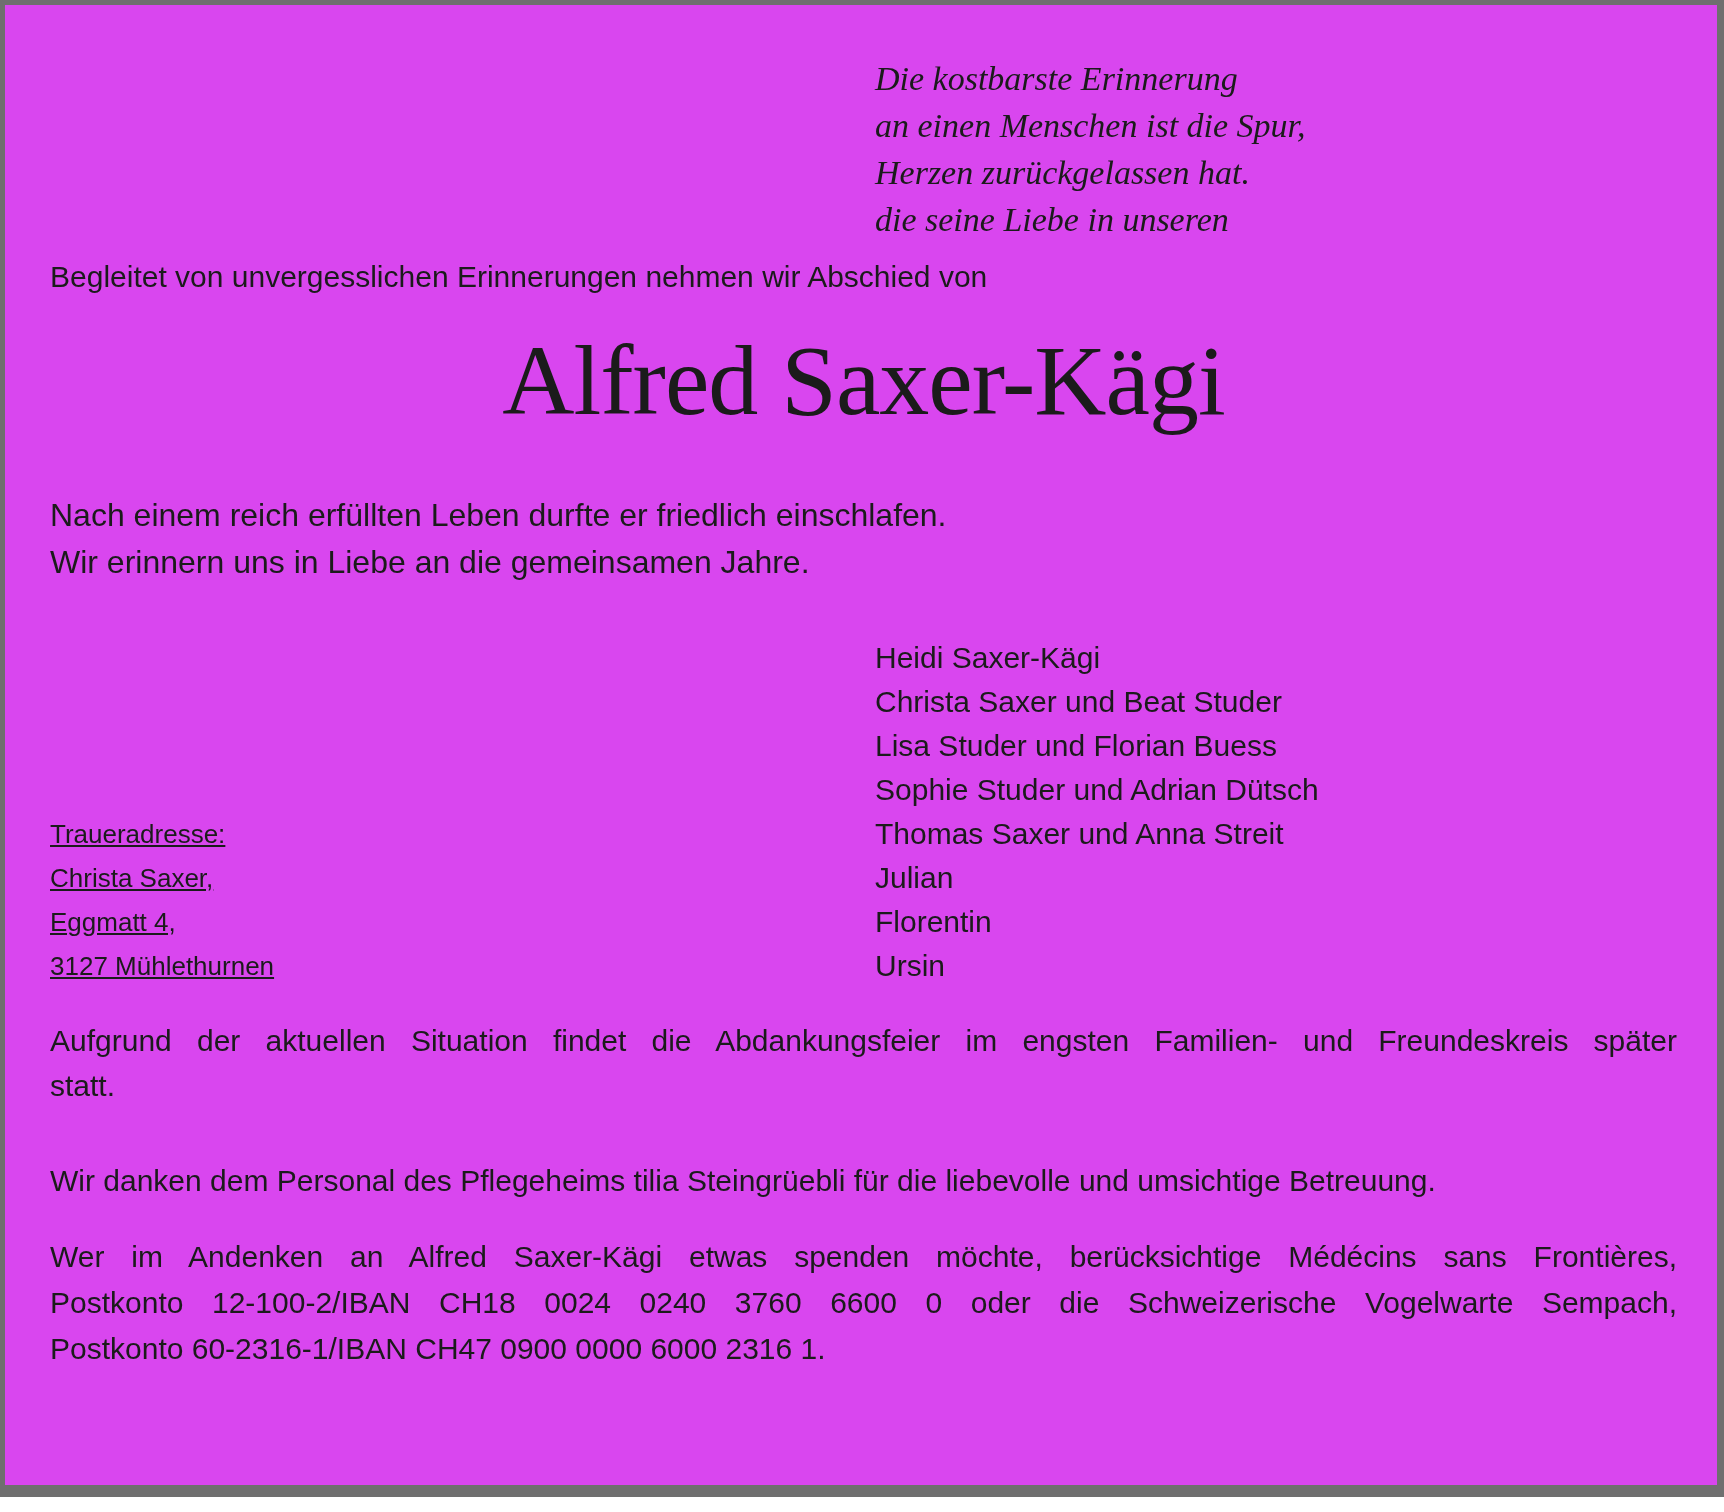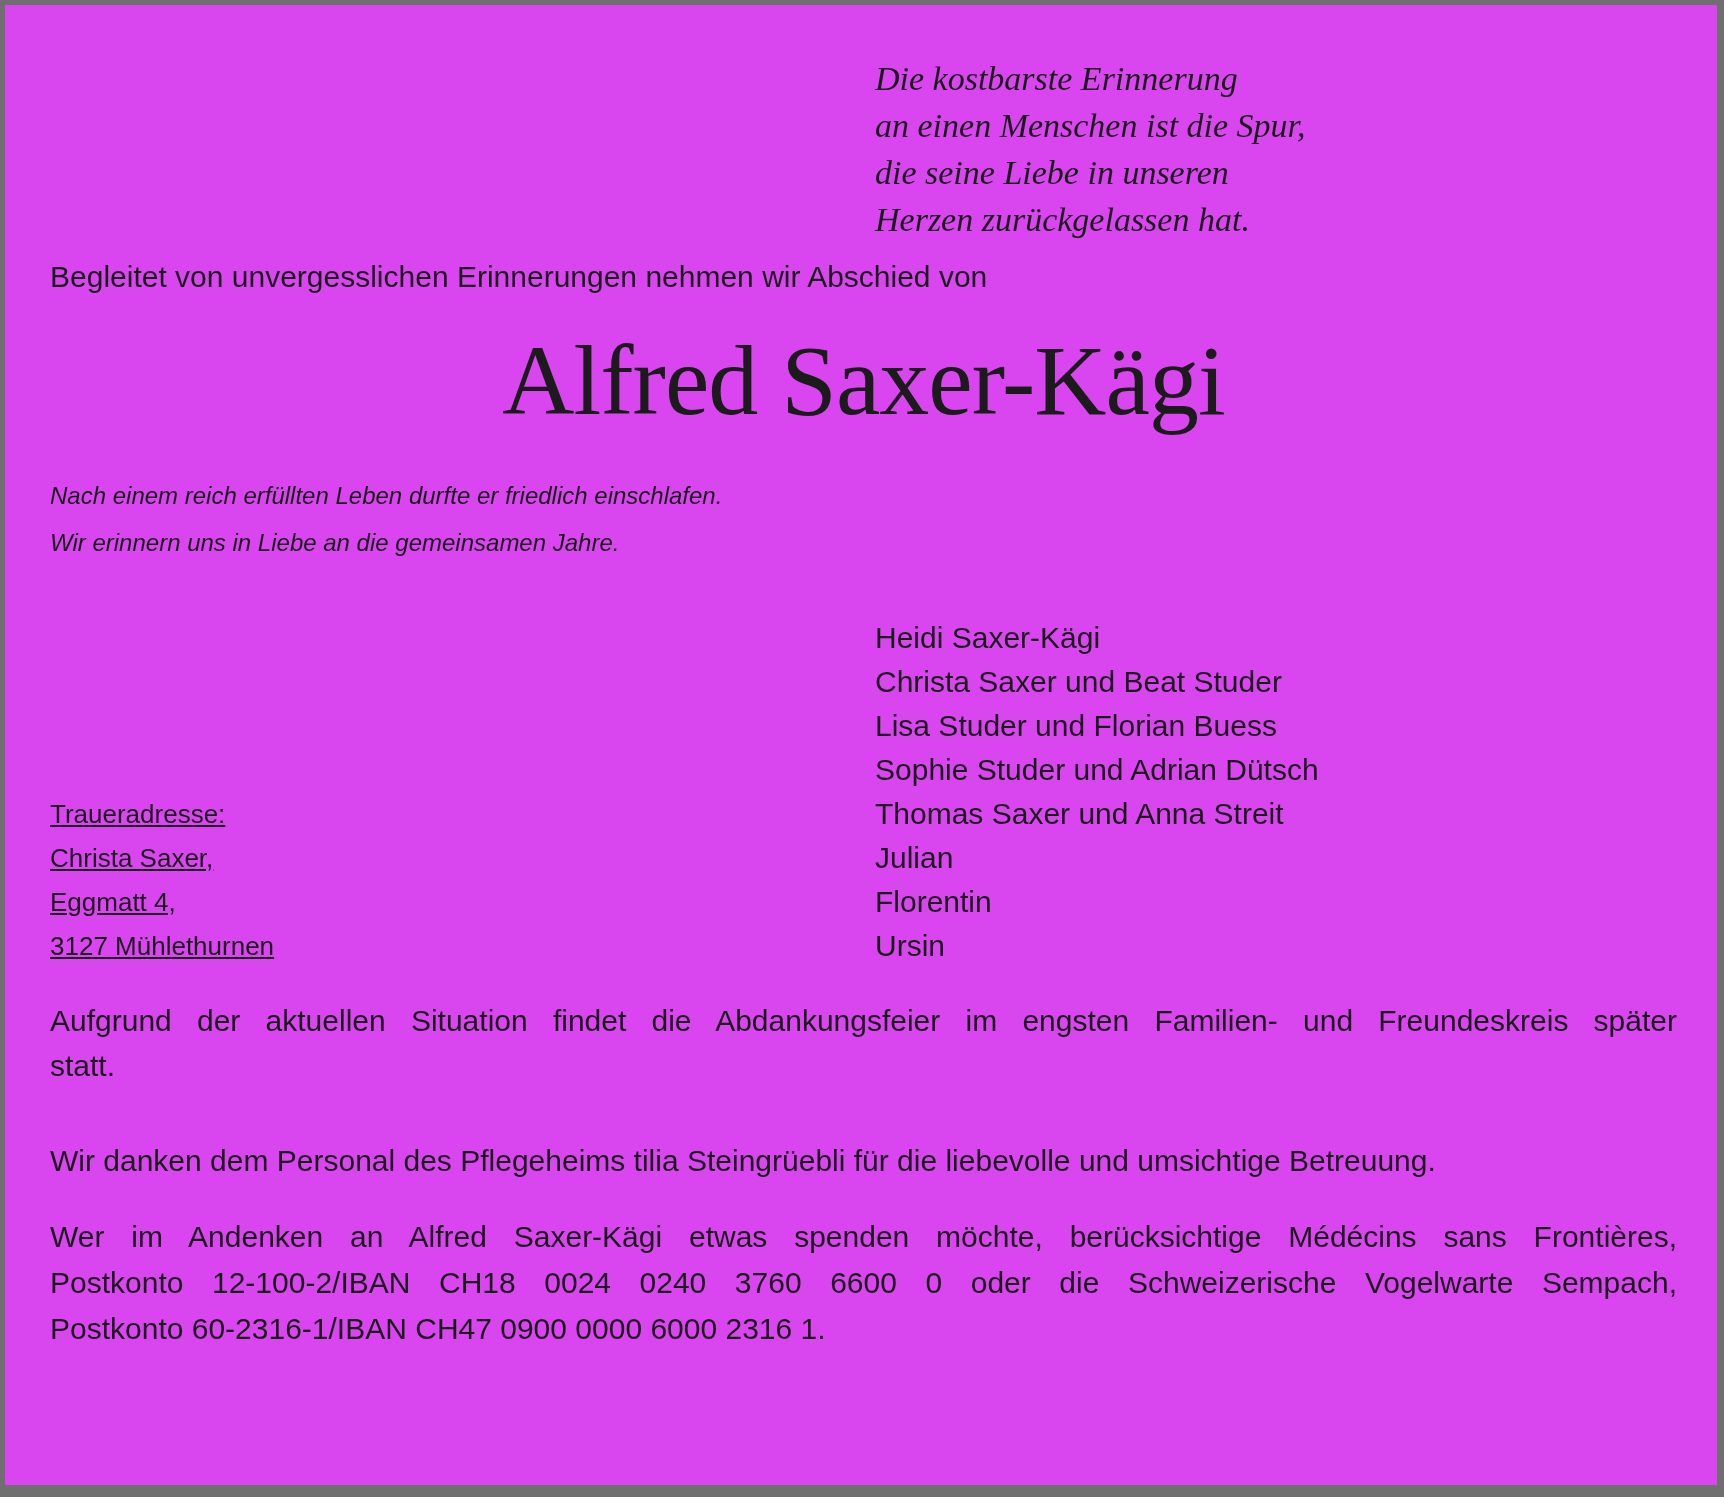--- a/index.html
+++ b/index.html
@@ -27,21 +27,21 @@
   .name {
     margin: 24px 0 0 0;
     font-family: "Liberation Serif", serif;
     font-weight: 400;
     font-size: 100px; line-height: 115px;
     letter-spacing: -1px;
     text-align: center;
   }
   .dates { margin-top: 40px; font-size: 32px; line-height: 40px; text-align: center; }
 
-  .tribute { margin-top: 34px; font-size: 24px; line-height: 47px; font-style: italic; }
+  .tribute { margin-top: 54px; font-size: 32px; line-height: 47px; }
 
   .columns { display: flex; align-items: flex-end; margin-top: 50px; }
   .address { width: 825px; font-size: 26px; line-height: 44px; text-decoration: underline; }
   .family  { flex: 1; font-size: 30px; line-height: 44px; }
 
   .para { font-size: 30px; }
   .ceremony { margin-top: 30px; line-height: 45px; }
   .thanks   { margin: 50px 0 0 0; line-height: 45px; }
   .donation { margin-top: 31px; line-height: 46px; }
   .justified .jline { text-align: justify; text-align-last: justify; }
@@ -50,22 +50,22 @@
 </head>
 <body>
 
 <div class="frame">
 
   <div class="quote">
     <div>
 
     <div class="quote-line">Die kostbarste Erinnerung</div>
         <div class="quote-line">an einen Menschen ist die Spur,</div>
+        <div class="quote-line">Herzen zurückgelassen hat.</div>
         <div class="quote-line">die seine Liebe in unseren</div>
-        <div class="quote-line">Herzen zurückgelassen hat.</div>
       </div>
   </div>
 
   <p class="intro">Begleitet von unvergesslichen Erinnerungen nehmen wir Abschied von</p>
 
   <h1 class="name">Alfred Saxer-Kägi</h1>
 
 
   <div class="tribute">
 

